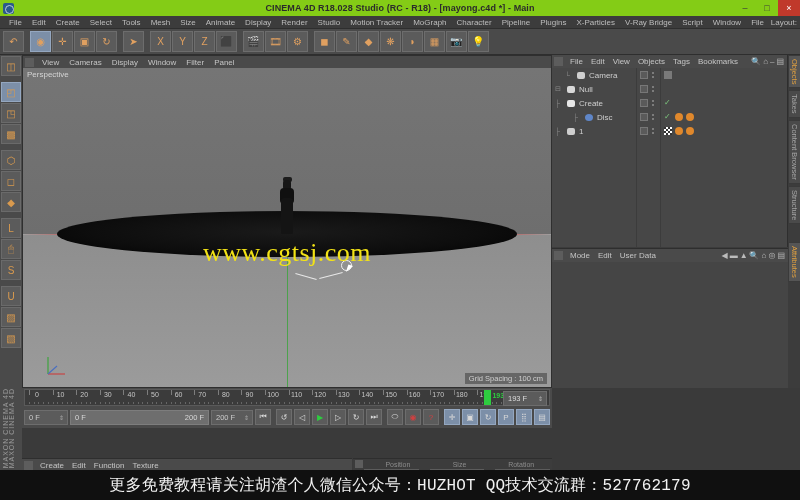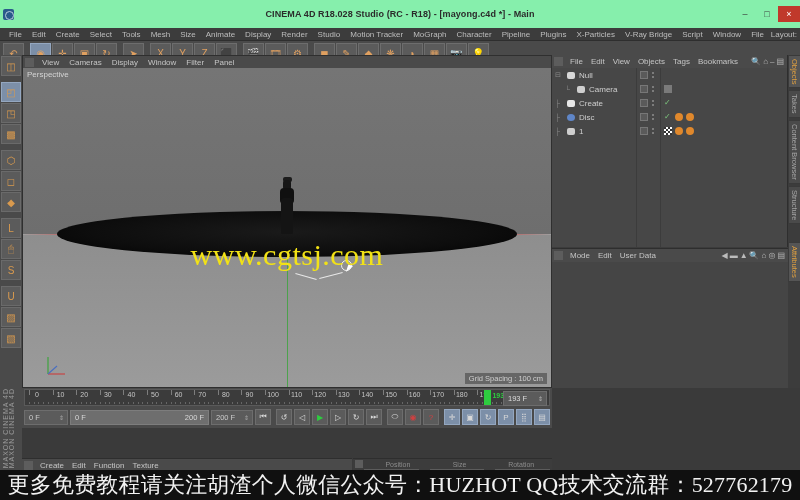--- a/index.html
+++ b/index.html
@@ -6,21 +6,21 @@
   body {
     width:800px; height:500px; overflow:hidden;
     background:#3a3a3a;
     font-family:"Liberation Sans", sans-serif;
     font-size:8px;
     color:#c8c8c8;
     position:relative;
   }
   
   #titlebar {
-    height:28px; background:#86efac; position:relative;
+    height:16px; background:#84cc16; position:relative;
     display:flex; align-items:center;
   }
   #titlebar .app-ico {
     width:11px;height:11px;margin-left:3px;background:#2a5a8a;
     border-radius:2px; position:relative;
   }
   #titlebar .app-ico:after{
     content:""; position:absolute; left:2px; top:2px; width:7px;height:7px;
     border:1px solid #bcd; border-radius:50%;
   }
@@ -98,21 +98,21 @@
   #figure .torso{ position:absolute; bottom:30px; left:1px; width:14px;height:16px;background:#101010;border-radius:4px;}
   #figure .head{ position:absolute; bottom:44px; left:4px; width:8px;height:10px;background:#161616;border-radius:3px;}
   #figure .hat{ position:absolute; bottom:52px; left:3.5px; width:9px;height:5px;background:#1c1c1c;border-radius:2px;}
   .hl-line{ position:absolute; background:#e8e8e8; height:1px; }
   #cursor{ position:absolute; left:318px; top:192px; width:16px;height:16px;}
   #cursor .ring{ position:absolute;left:0;top:0;width:11px;height:11px;border:1.5px solid #f2f2f2;border-radius:50%;}
   #cursor .arrow{ position:absolute; left:6px; top:5px; width:0;height:0;
                   border-left:5px solid #fff; border-bottom:8px solid transparent; transform:rotate(18deg);}
   #watermark{
     position:absolute; left:50%; top:170px; transform:translateX(-50%);
-    font-family:"Liberation Serif", serif; font-size:30px; color:#f2e216;
+    font-family:"Liberation Serif", serif; font-size:26px; color:#f2e216;
     white-space:nowrap; letter-spacing:.5px;
   }
   #grid-spacing{
     position:absolute; right:4px; bottom:3px; font-size:7.5px; color:#d0d0d0;
     background:rgba(60,60,60,.55); padding:1px 4px;
   }
   #vp-axis-gizmo{ position:absolute; left:22px; bottom:10px; width:26px;height:26px;}
   
   #rightcol{ position:absolute; right:0; top:0; bottom:82px; width:248px; background:#3c3c3c;}
   #obj-mgr{ position:absolute;left:0;right:12px;top:0;height:192px;background:#3c3c3c;border-right:1px solid #2e2e2e;}
@@ -173,21 +173,21 @@
   .cf .lbl{ width:7px; font-size:7px; color:#c9c9c9; }
   .cf .val{ flex:1; height:9px; background:#4e4e4e; border:1px solid #5c5c5c; font-size:6.5px;
             color:#a8a8a8; display:flex; align-items:center; padding-left:3px; position:relative;}
   .cf .val .sp{ position:absolute; right:2px; font-size:5px; color:#999;}
   .coord-bottom{ display:flex; gap:4px; padding:1px 3px 0 3px; align-items:center;}
   
   #banner{
     position:absolute; left:0; right:0; bottom:0; height:30px;
     background:#101010; display:flex; align-items:center; justify-content:center;
   }
-  #banner .t{ font-family:Liberation Serif, serif; font-size:22px; color:#f2f2f2; white-space:nowrap; letter-spacing:.2px;}
+  #banner .t{ font-family:Liberation Mono, monospace; font-size:16px; color:#f2f2f2; white-space:nowrap; letter-spacing:.2px;}
   #leftbrand{ position:absolute; left:2px; bottom:32px; writing-mode:vertical-rl; transform:rotate(180deg);
               font-size:7px; color:#9a9a9a; letter-spacing:1px;}
 </style>
 </head>
 <body>
 
 <div id="titlebar">
   <div class="app-ico"></div>
   <div id="title-text">CINEMA 4D R18.028 Studio (RC - R18) - [mayong.c4d *] - Main</div>
   <div class="winbtns">
@@ -530,64 +530,64 @@
           <span>🔍</span>
           <span>⌂</span>
           <span>–</span>
           <span>▤</span>
         </div>
       </div>
       <div class="obj-list">
         <div class="obj-sep"></div>
         <div class="obj-sep2"></div>
         <div id="om-rows">
+            <div class="obj-row" style="padding-left: 13px;">
+              <span class="tree">└</span>
+              <span class="oico">
+                <span style="display: block; width: 8px; height: 7px; border-radius: 2px; background: rgb(207, 207, 207);"></span>
+              </span>
+              <span>Camera</span>
+              <span class="vis"></span>
+              <span class="dots">
+                <i></i>
+                <i></i>
+              </span>
+              <span class="tags">
+                <span class="tag" style="background: rgb(122, 122, 122);"></span>
+              </span>
+            </div>
             <div class="obj-row" style="padding-left: 3px;">
               <span class="tree">⊟</span>
               <span class="oico">
                 <span style="display: block; width: 8px; height: 7px; border-radius: 2px; background: rgb(216, 216, 216);"></span>
               </span>
               <span>Null</span>
               <span class="vis"></span>
               <span class="dots">
                 <i></i>
                 <i></i>
               </span>
               <span class="tags"></span>
-            </div>
-            <div class="obj-row" style="padding-left: 13px;">
-              <span class="tree">└</span>
-              <span class="oico">
-                <span style="display: block; width: 8px; height: 7px; border-radius: 2px; background: rgb(207, 207, 207);"></span>
-              </span>
-              <span>Camera</span>
-              <span class="vis"></span>
-              <span class="dots">
-                <i></i>
-                <i></i>
-              </span>
-              <span class="tags">
-                <span class="tag" style="background: rgb(122, 122, 122);"></span>
-              </span>
             </div>
             <div class="obj-row" style="padding-left: 3px;">
               <span class="tree">├</span>
               <span class="oico">
                 <span style="display: block; width: 8px; height: 7px; border-radius: 2px; background: rgb(232, 232, 232);"></span>
               </span>
               <span>Create</span>
               <span class="vis"></span>
               <span class="dots">
                 <i></i>
                 <i></i>
               </span>
               <span class="tags">
                 <span class="tag" style="color: rgb(126, 200, 126); font-size: 8px; line-height: 8px;">✓</span>
               </span>
             </div>
-            <div class="obj-row" style="padding-left: 3px;">
+            <div class="obj-row" style="padding-left: 21px;">
               <span class="tree">├</span>
               <span class="oico">
                 <span style="display: block; width: 8px; height: 7px; border-radius: 50%; background: rgb(95, 134, 200);"></span>
               </span>
               <span>Disc</span>
               <span class="vis"></span>
               <span class="dots">
                 <i></i>
                 <i></i>
               </span>

